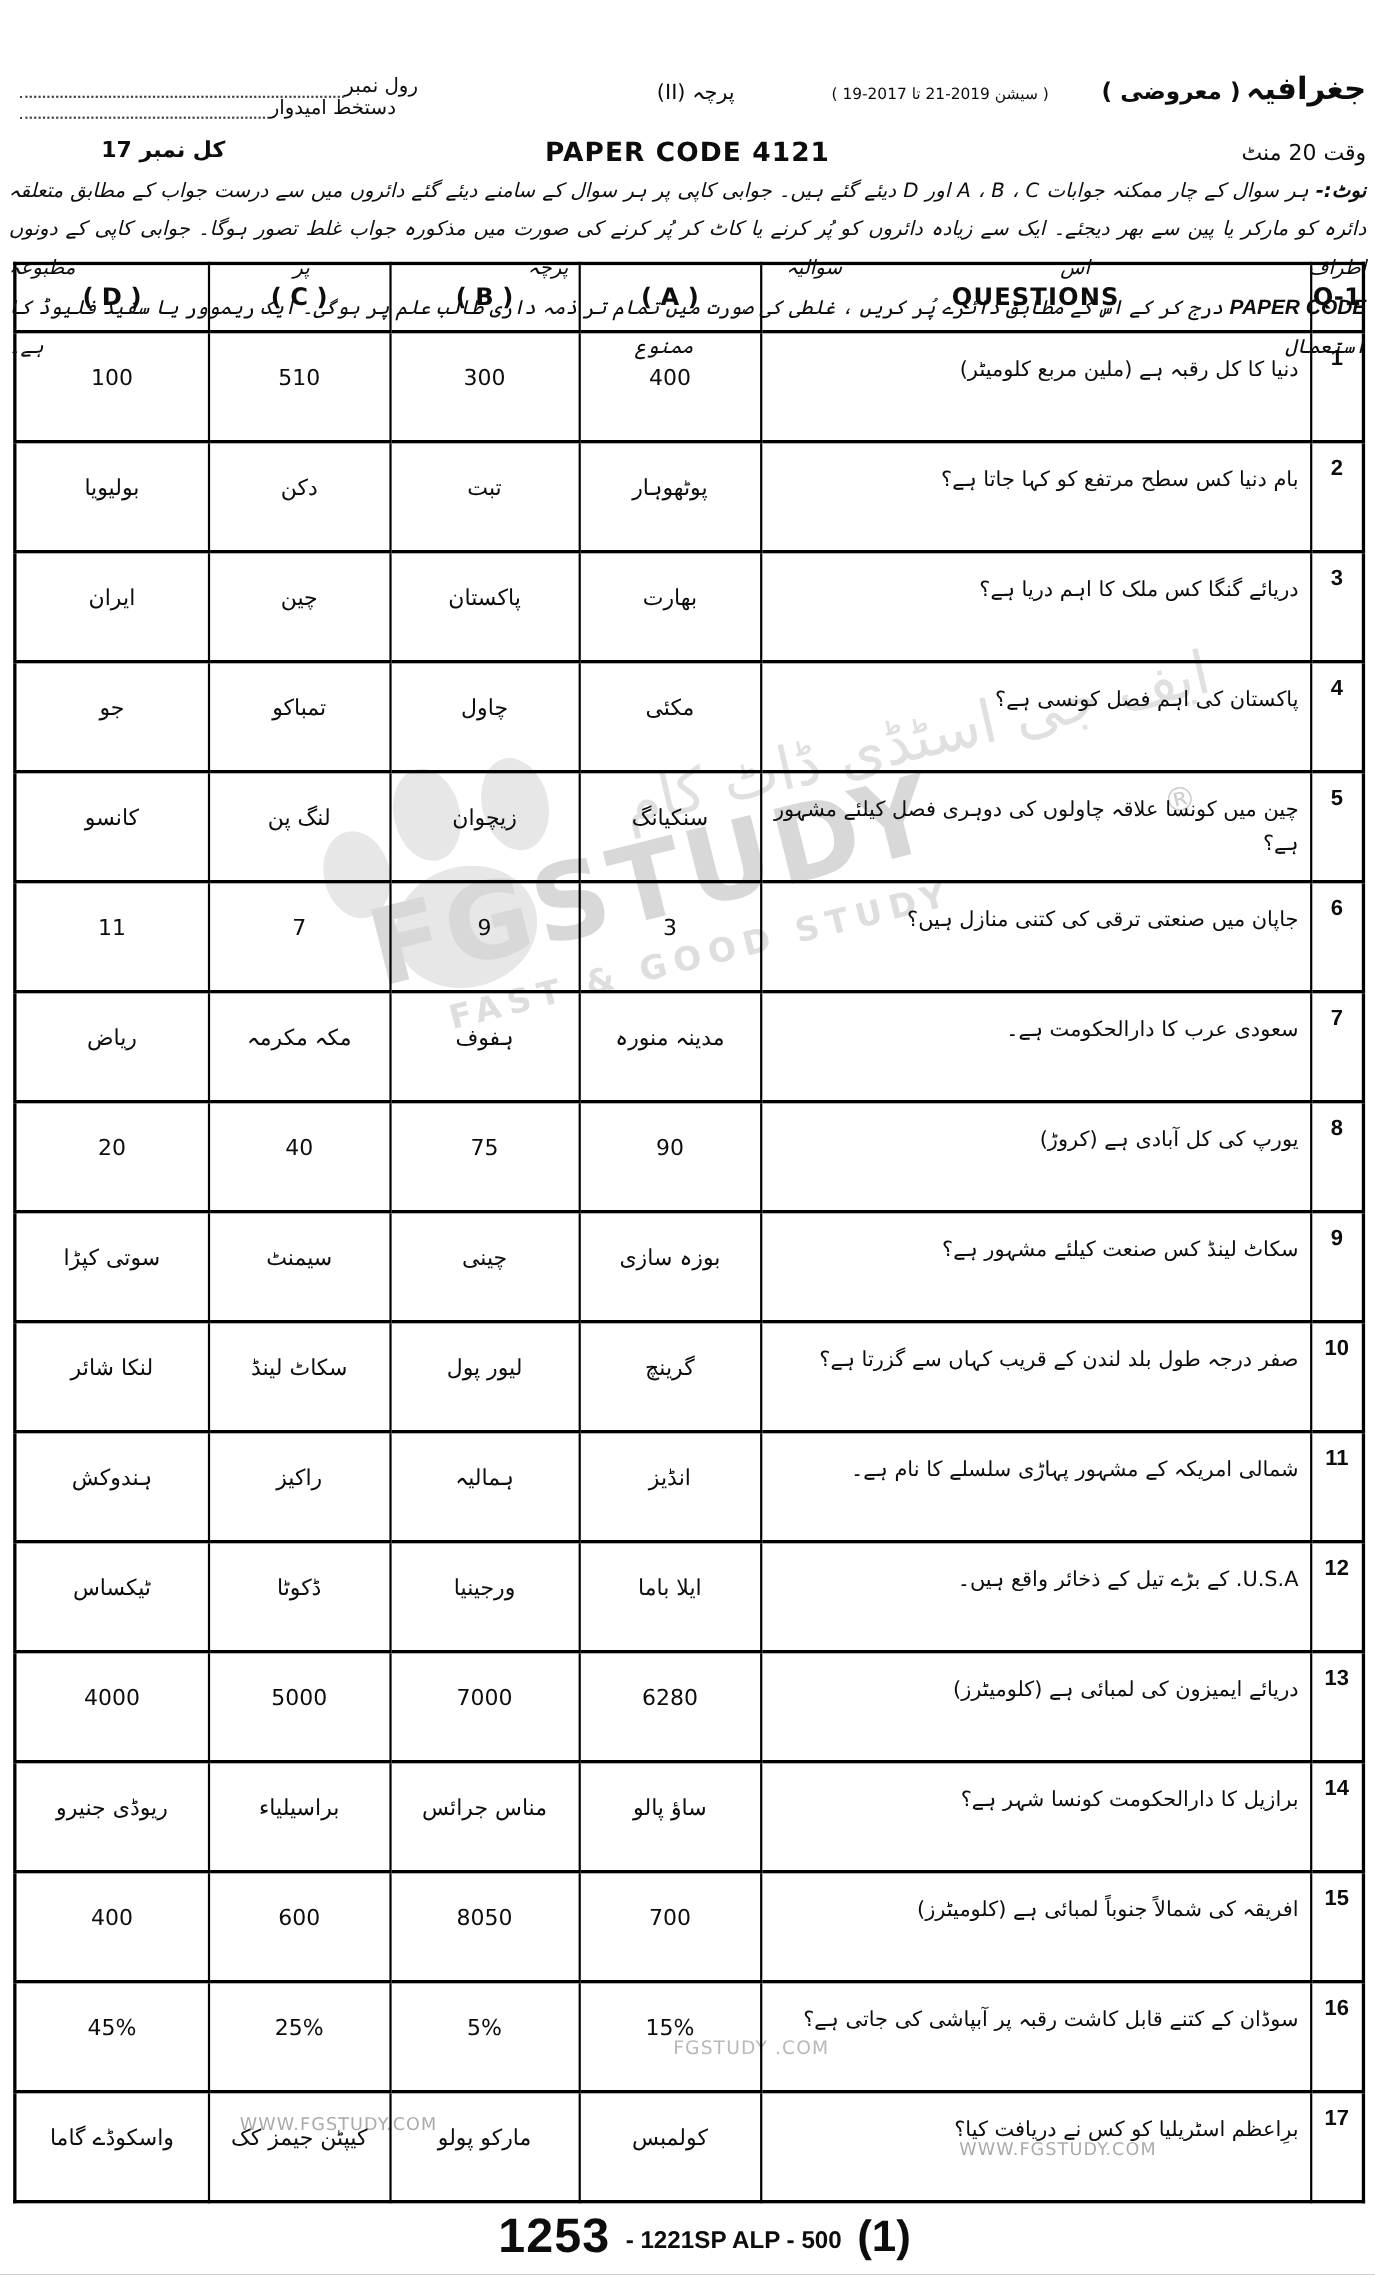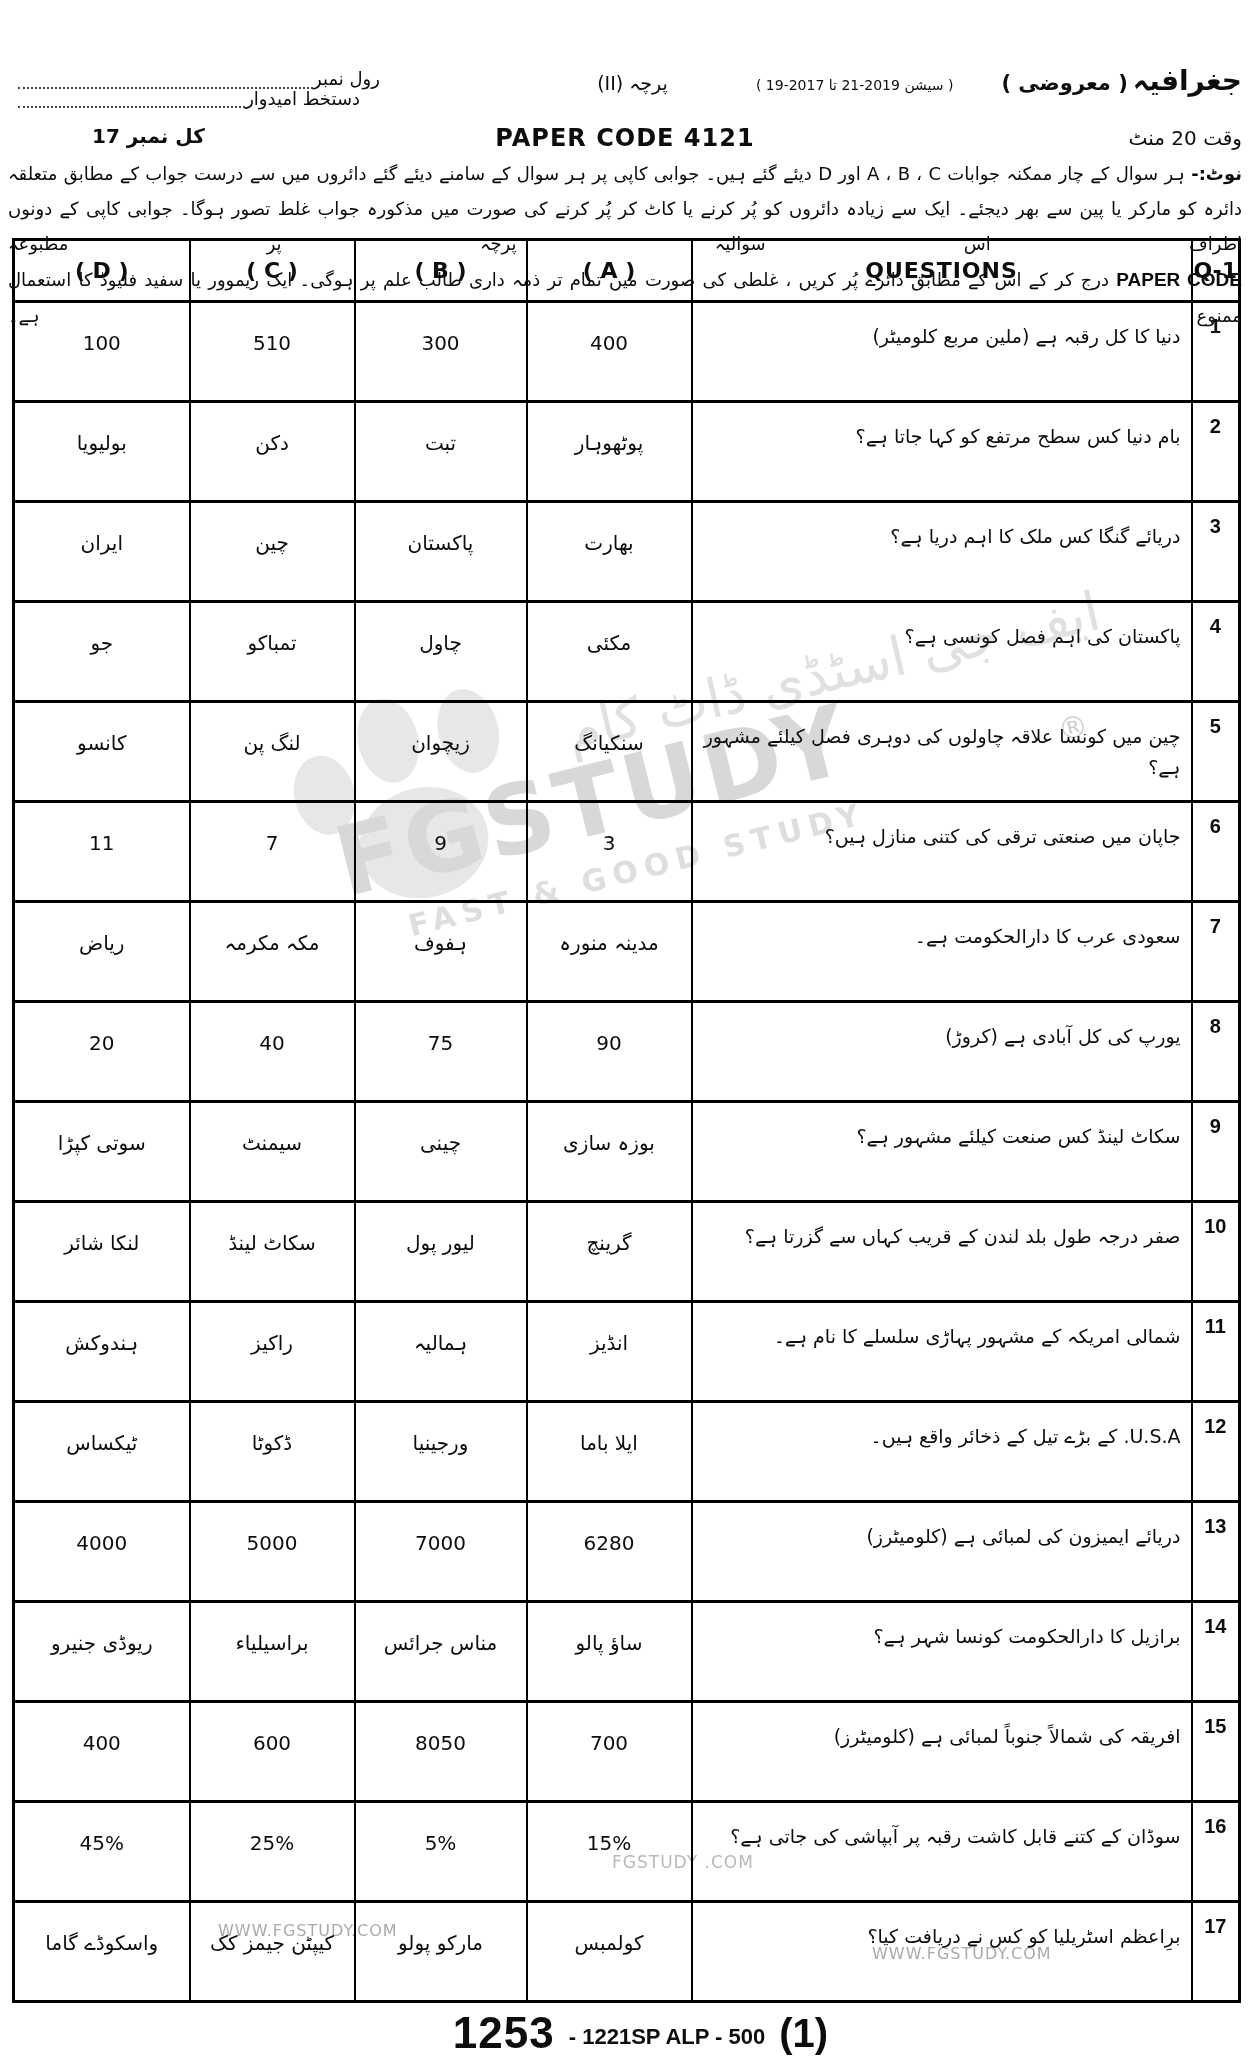--- a/index.html
+++ b/index.html
@@ -39,21 +39,21 @@
   .dotline { flex: 1; border-bottom: 2px dotted #444; margin-left: 10px; height: 1.1em; }
   .subject-line { right: 8px; top: 64px; display: flex; align-items: baseline; gap: 48px; }
   .subject-title { font-size: 28px; font-weight: bold; }
   .subject-type  { font-size: 21px; font-weight: bold; }
   .session-text  { font-size: 14px; margin-left: 40px; }
   .paper-no      { font-size: 19px; }
   .time-line   { right: 8px; top: 126px; font-size: 20px; }
   .papercode-line { left: 0; right: 0; top: 124px; text-align: center; font-size: 24px; font-weight: bold; letter-spacing: 1px; }
   .totalmarks-line { left: 92px; top: 124px; font-size: 20px; font-weight: 600; }
   
-  .note { position: absolute; z-index: 2; left: 8px; right: 8px; top: 156px; font-size: 18px; line-height: 1.95; }
+  .note { position: absolute; z-index: 2; left: 8px; right: 8px; top: 156px; font-size: 18px; line-height: 1.95; font-style: italic; }
   .note .jline { text-align: justify; text-align-last: justify; }
   .note b.latin { font-family: "Liberation Sans", sans-serif; font-size: 19px; }
   
   table.mcq { position: absolute; z-index: 1; left: 12px; top: 238px; width: 1226px;
               border-collapse: collapse; table-layout: fixed; background: transparent; }
   table.mcq, .mcq th, .mcq td { border: 2px solid #000; }
   table.mcq { border: 3px solid #000; }
   .mcq thead th { height: 62px; font-size: 22px; font-weight: bold; text-align: center;
                   vertical-align: middle; border-bottom-width: 3px; }
   .mcq thead th.qhdr { letter-spacing: 1px; }

